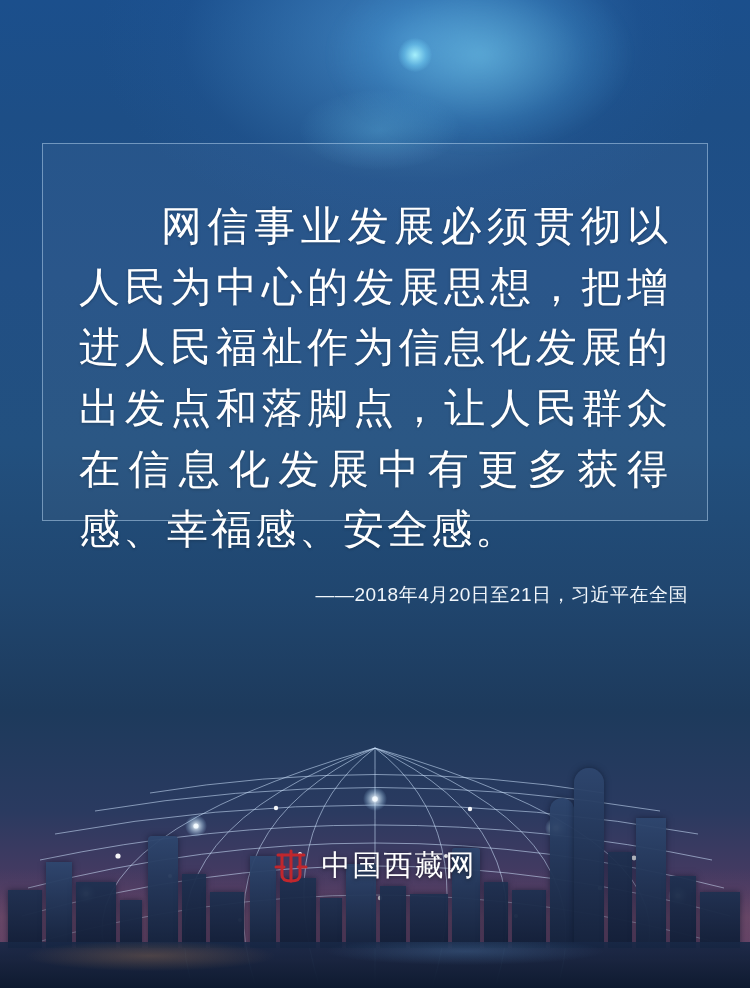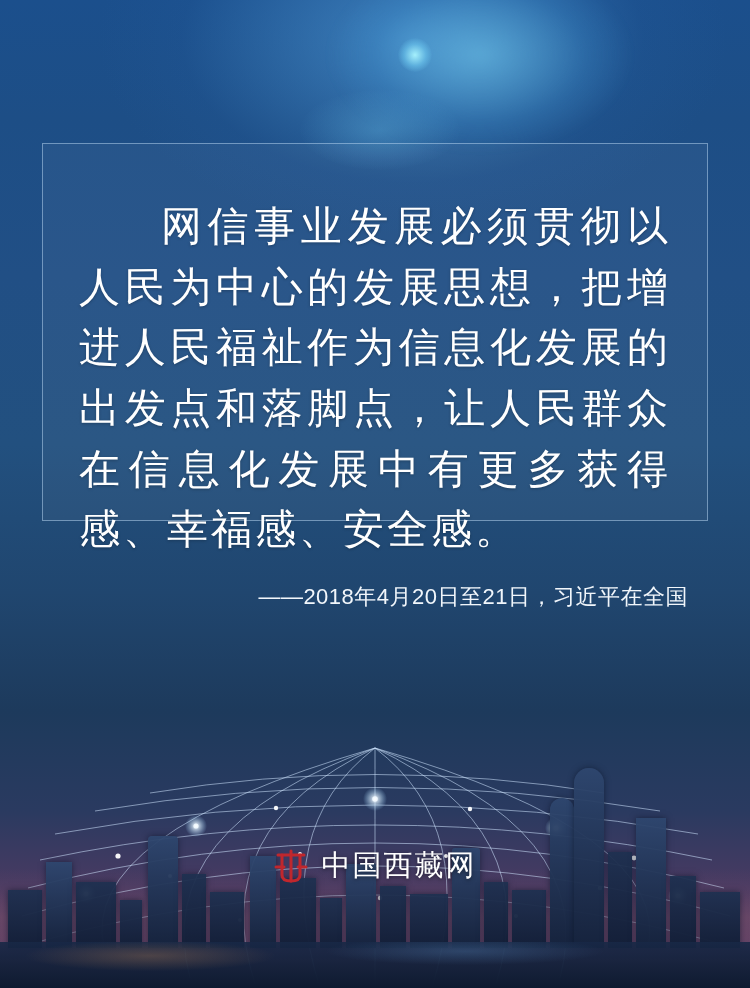--- a/index.html
+++ b/index.html
@@ -71,21 +71,21 @@
   
   .attribution {
     position: absolute;
     left: 40px;
     top: 578px;
     width: 668px;
     text-align: right;
     padding-right: 20px;
     box-sizing: border-box;
     color: #f1f6fb;
-    font-size: 22px;
+    font-size: 19px;
     line-height: 1.75;
     letter-spacing: 0.5px;
   }
   .attribution .line {
     display: block;
     white-space: nowrap;
   }
 
   
   .scene {

